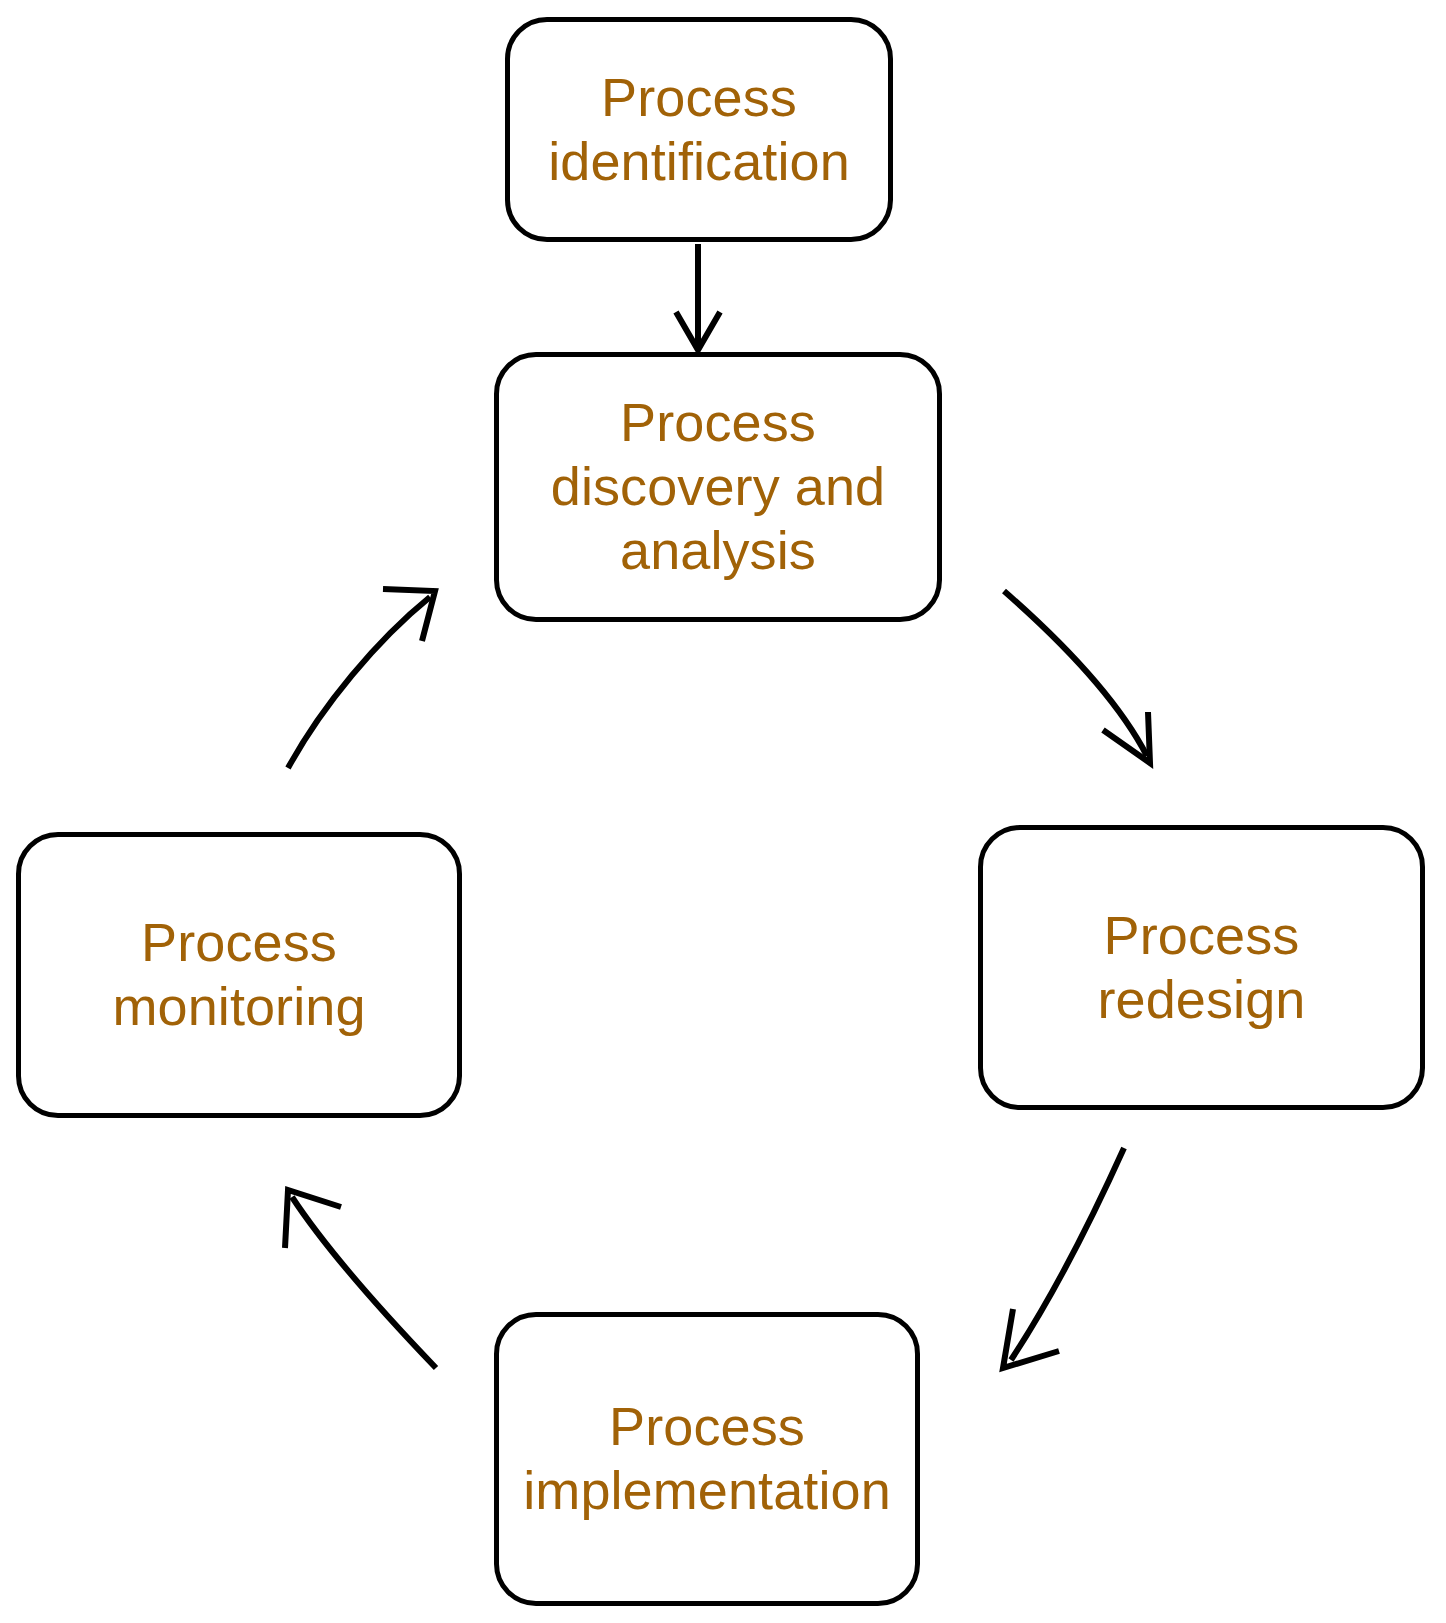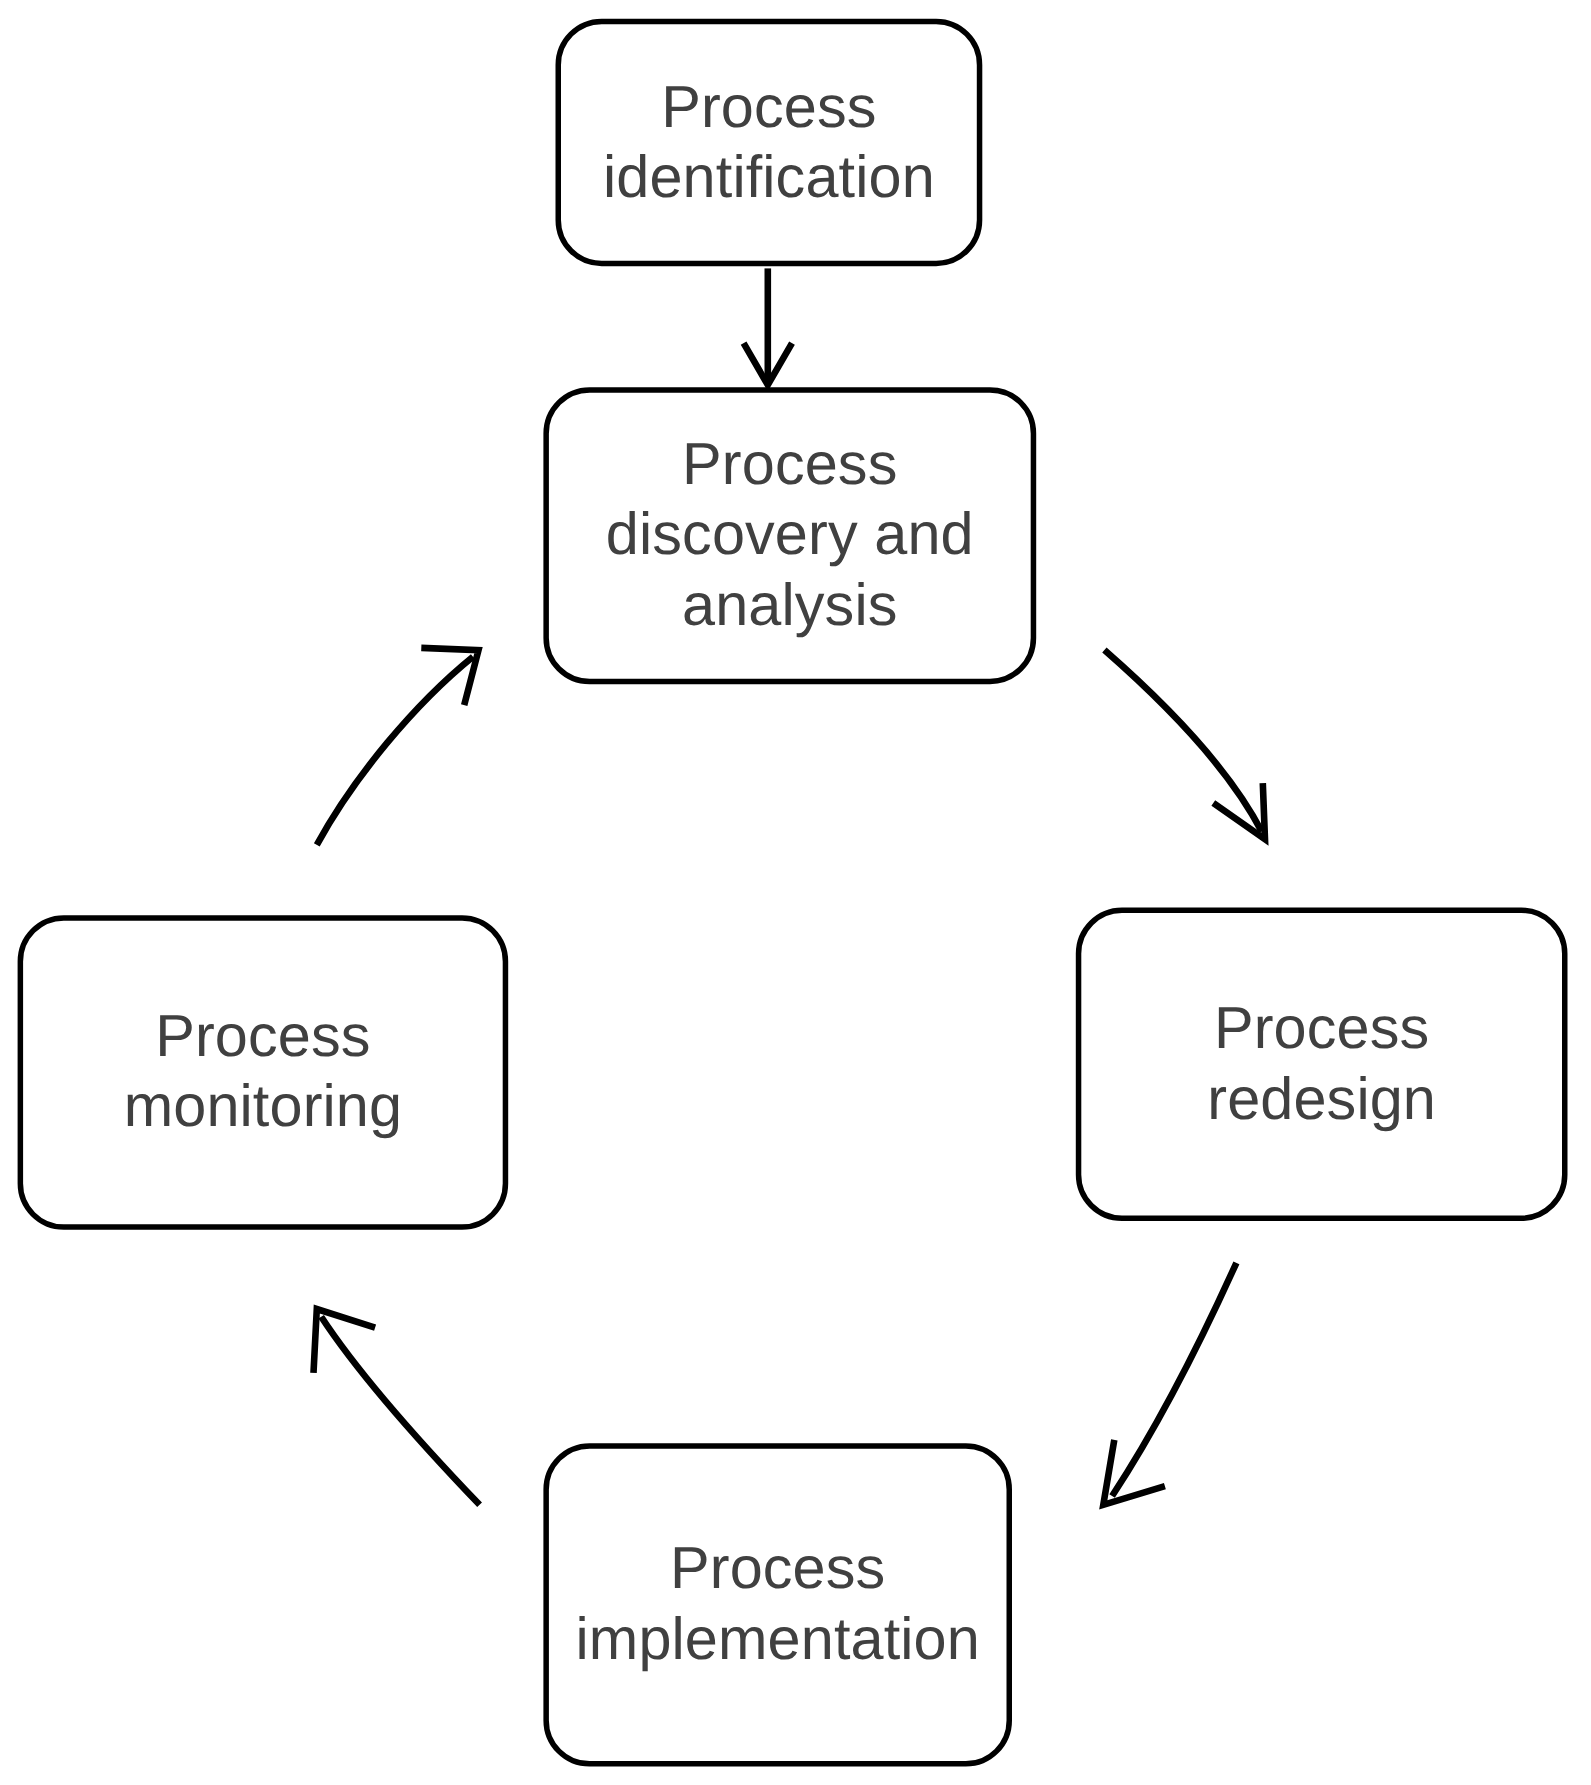--- a/index.html
+++ b/index.html
@@ -25,21 +25,21 @@
     border-radius: 42px;
     display: flex;
     align-items: center;
     justify-content: center;
     text-align: center;
   }
   .node-label {
     font-family: "Liberation Sans", sans-serif;
     font-size: 54px;
     line-height: 1.18;
-    color: #404040;
+    color: #a16207;
     letter-spacing: 0.1px;
     padding: 0 10px;
     white-space: pre-line;
   }
   #arrow-layer {
     position: absolute;
     left: 0;
     top: 0;
     width: 1446px;
     height: 1623px;

